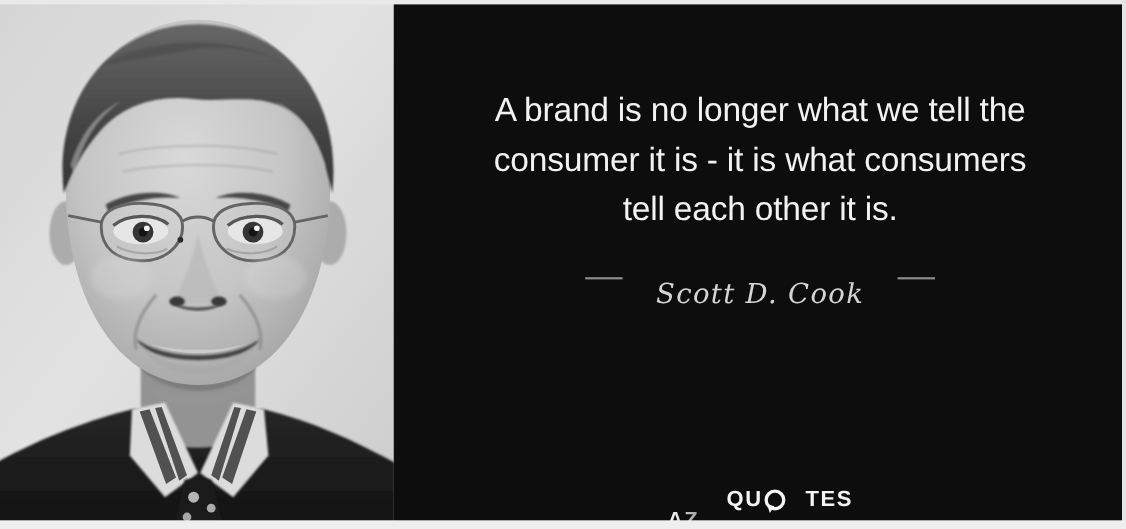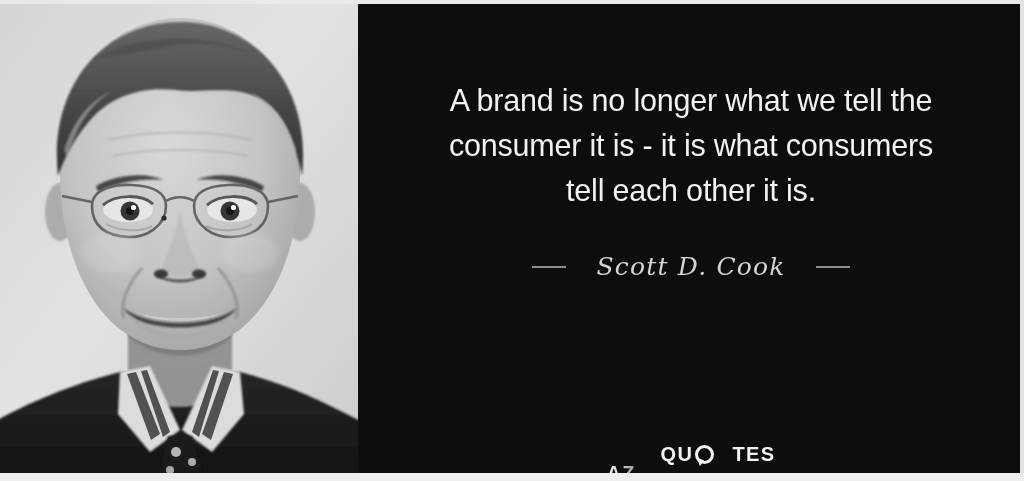--- a/index.html
+++ b/index.html
@@ -62,21 +62,20 @@
     letter-spacing: -0.2px;
     white-space: pre-line;
     text-rendering: optimizeLegibility;
   }
   #attribution-row {
     position: absolute;
     left: 24px;
     top: 252px;
     width: 618px;
     display: flex;
-    align-items: center;
     justify-content: center;
     gap: 30px;
   }
   .attr-dash {
     width: 34px;
     height: 2px;
     background: #8d8d8d;
     flex: 0 0 auto;
   }
   #attribution-name {

